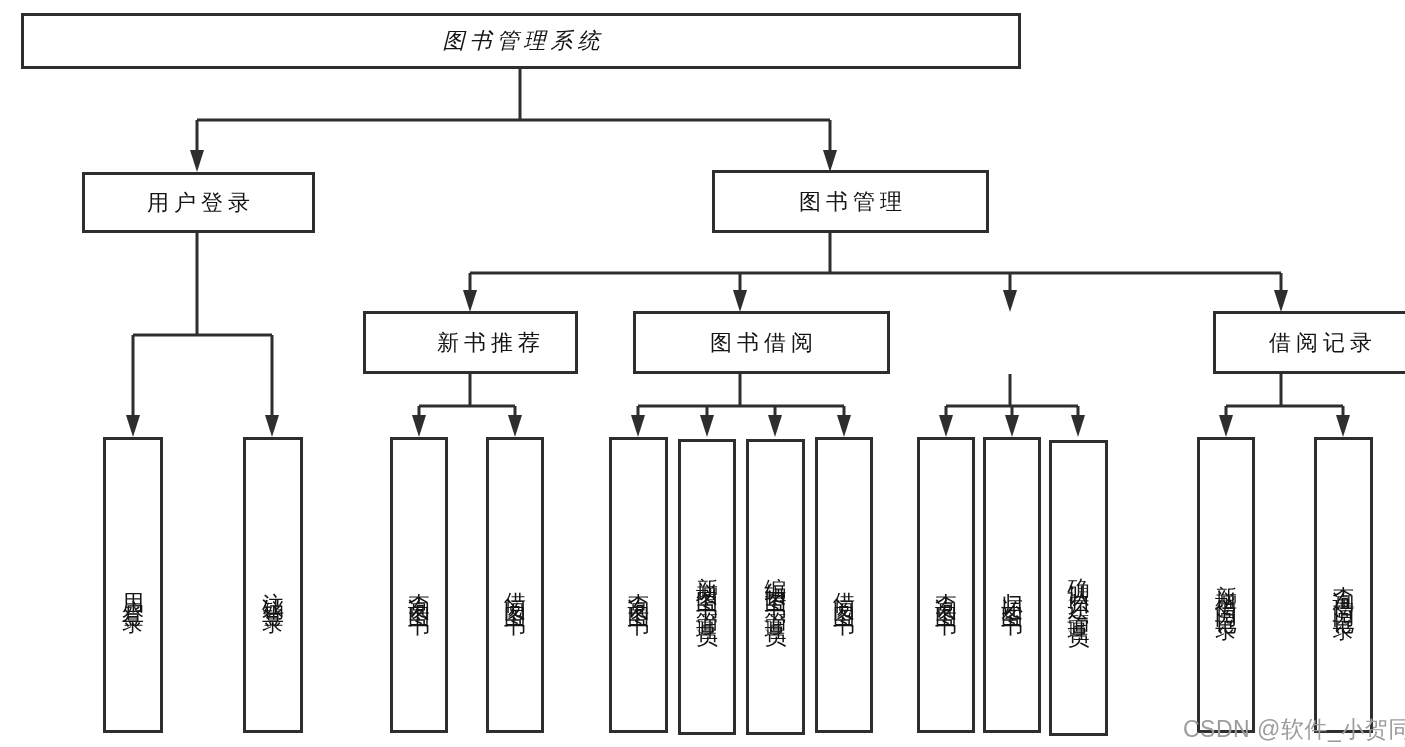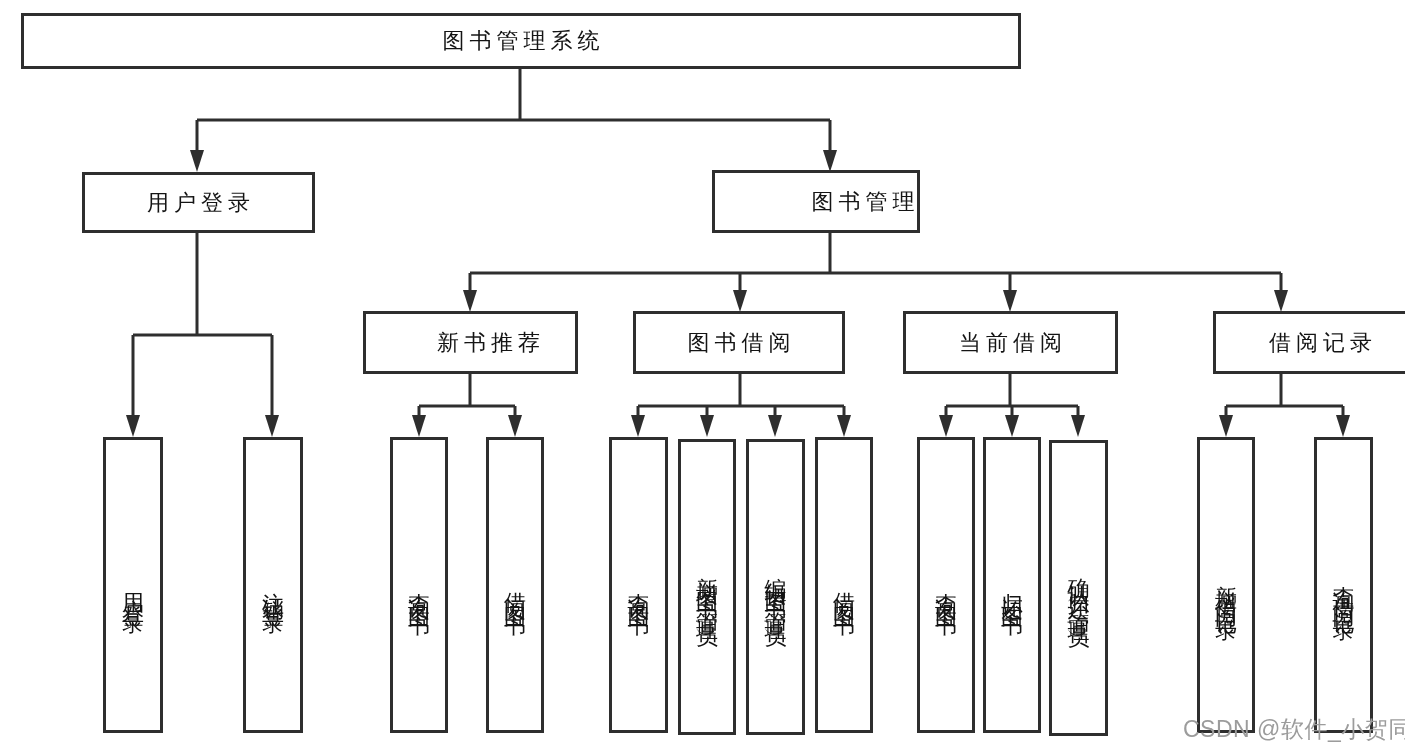--- a/index.html
+++ b/index.html
@@ -58,39 +58,36 @@
     <polygon points="700,415 714,415 707,437" fill="#2e2e2e"></polygon>
     <polygon points="768,415 782,415 775,437" fill="#2e2e2e"></polygon>
     <polygon points="837,415 851,415 844,437" fill="#2e2e2e"></polygon>
     <polygon points="939,415 953,415 946,437" fill="#2e2e2e"></polygon>
     <polygon points="1005,415 1019,415 1012,437" fill="#2e2e2e"></polygon>
     <polygon points="1071,415 1085,415 1078,437" fill="#2e2e2e"></polygon>
     <polygon points="1219,415 1233,415 1226,437" fill="#2e2e2e"></polygon>
     <polygon points="1336,415 1350,415 1343,437" fill="#2e2e2e"></polygon>
   </svg>
 
-  <div class="node" style="left:21px; top:13px; width:1000px; height:56px;">
+  <div class="node" style="left:21px; top:13px; width:1000px; height:56px;font-style:italic;">
     <span class="h-label">图书管理系统</span>
   </div>
 
   <div class="node" style="left:82px; top:172px; width:233px; height:61px;">
     <span class="h-label">用户登录</span>
   </div>
-  <div class="node" style="left:712px; top:170px; width:208px; height:63px;justify-content:flex-end;">
+  <div class="node" style="left:712px; top:170px; width:277px; height:63px;">
     <span class="h-label">图书管理</span>
   </div>
 
   <div class="node" style="left:363px; top:311px; width:215px; height:63px;padding-left:36px;">
     <span class="h-label">新书推荐</span>
   </div>
-  <div class="node" style="left:633px; top:311px; width:212px; height:63px;">
+  <div class="node" style="left:633px; top:311px; width:257px; height:63px;">
     <span class="h-label">图书借阅</span>
-  </div>
-  <div class="node" style="left:903px; top:311px; width:215px; height:63px;">
-    <span class="h-label">当前借阅</span>
   </div>
   <div class="node" style="left:1173px; top:311px; width:215px; height:63px;margin-left:40px;">
     <span class="h-label">借阅记录</span>
   </div>
 
   <div class="node vnode" style="left:103px; top:437px; width:60px; height:296px;">
     <span class="v-label">用户登录</span>
   </div>
   <div class="node vnode" style="left:243px; top:437px; width:60px; height:296px;">
     <span class="v-label">注销登录</span>

